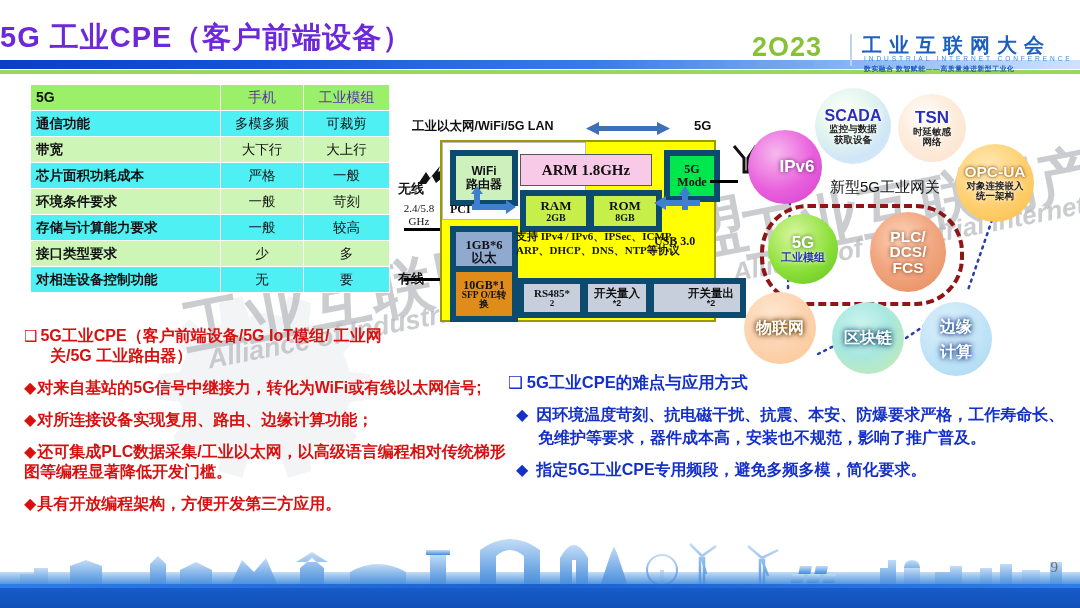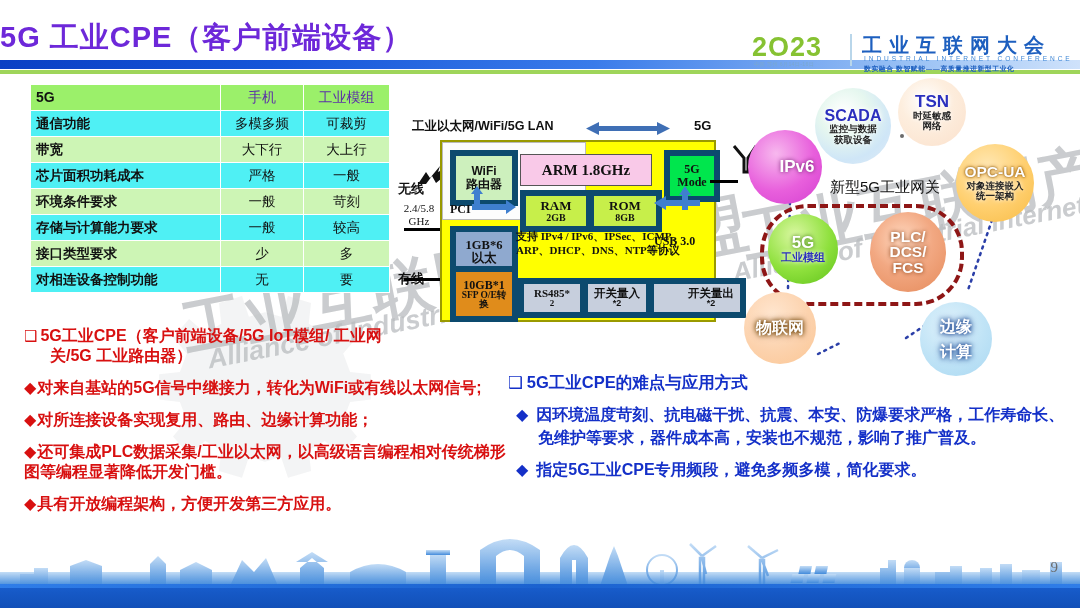--- a/index.html
+++ b/index.html
@@ -92,21 +92,21 @@
   
   .bub-area{position:absolute;left:730px;top:74px;width:350px;height:300px;z-index:4;}
   .bub{position:absolute;border-radius:50%;display:flex;flex-direction:column;
        align-items:center;justify-content:center;text-align:center;line-height:1.08;}
   .bub .hd{font-weight:bold;color:#2b2fbe;text-shadow:0 0 4px #fff,0 0 7px #fff;}
   .bub .sb{color:#222;font-weight:bold;text-shadow:0 0 4px #fff;}
   .b-scada{left:85px;top:14px;width:76px;height:76px;
     background:radial-gradient(circle at 38% 32%,#ffffff 0%,#e6f7ef 35%,#cfe6f7 68%,#dfeaf6 100%);}
   .b-scada .hd{font-size:16px;}
   .b-scada .sb{font-size:9.5px;}
-  .b-tsn{left:168px;top:4px;width:68px;height:68px;
+  .b-tsn{left:168px;top:20px;width:68px;height:68px;
     background:radial-gradient(circle at 40% 34%,#ffffff 0%,#fdeede 40%,#fbe0cb 100%);}
   .b-tsn .hd{font-size:17px;}
   .b-tsn .sb{font-size:9.5px;}
   .b-ipv6{left:18px;top:56px;width:74px;height:74px;
     background:radial-gradient(circle at 38% 32%,#f7b8ee 0%,#e85fdc 55%,#d43fd0 100%);}
   .b-ipv6 .hd{font-size:17px;color:#fff;text-shadow:0 0 4px #6d1c6a;margin-left:24px;}
   .b-opc{left:226px;top:70px;width:78px;height:78px;
     background:radial-gradient(circle at 40% 32%,#ffe9b8 0%,#ffcf6e 55%,#f7bb45 100%);}
   .b-opc .hd{font-size:15.5px;color:#fff;text-shadow:0 0 4px #b56a00,0 0 2px #5c3a00;}
   .b-opc .sb{font-size:9.5px;}
@@ -359,20 +359,23 @@
       <div class="sb">工业模组</div>
     </div>
     <div class="bub b-plc">
       <div class="hd">PLC/</div>
       <div class="hd">DCS/</div>
       <div class="hd">FCS</div>
     </div>
 
     <div class="bub b-iot">
       <div class="hd">物联网</div>
+    </div>
+    <div class="bub b-bc">
+      <div class="hd">区块链</div>
     </div>
     <div class="bub b-edge">
       <div class="hd">边缘</div>
       <div class="hd">计算</div>
     </div>
   </div>
 
   <div class="ltext">
     <div class="l-head">
       <span class="sq">❑</span><span>5G工业CPE（客户前端设备/5G IoT模组/ 工业网</span>

